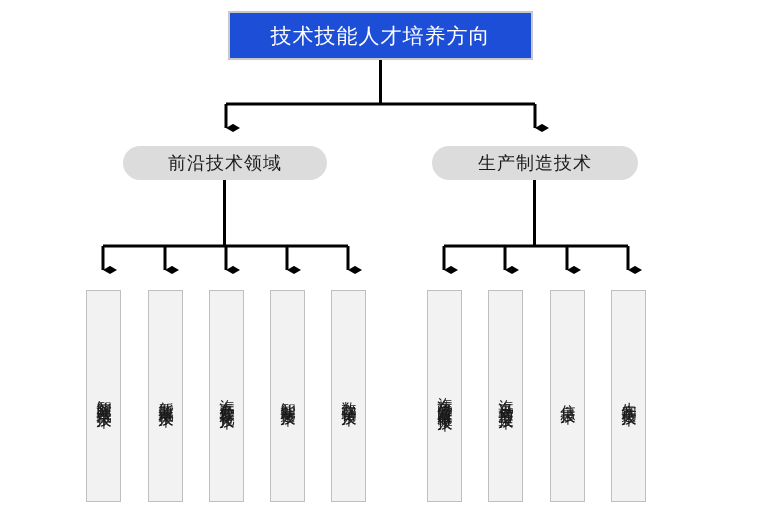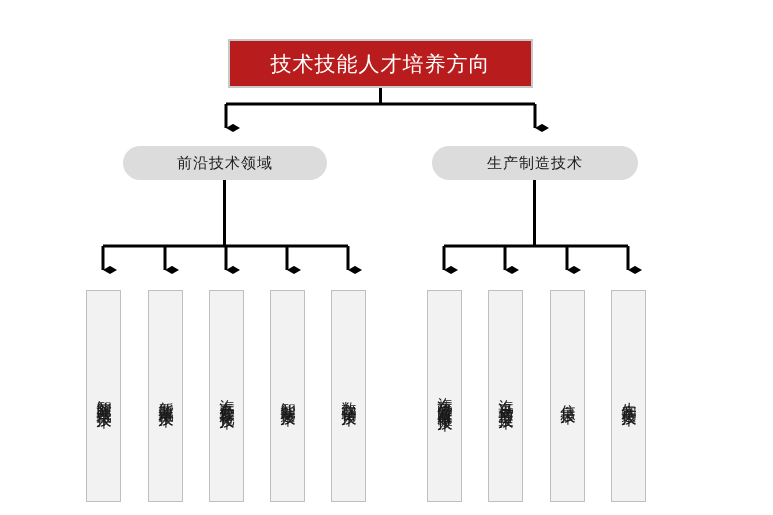--- a/index.html
+++ b/index.html
@@ -26,45 +26,44 @@
     pointer-events: none;
   }
 
   
   .root-box {
     position: absolute;
     left: 228px;
     top: 11px;
     width: 305px;
     height: 49px;
-    background: #b91c1c;
+    background: #1d4ed8;
     border: 2px solid #c8c8c8;
     box-sizing: border-box;
     display: flex;
     align-items: center;
     justify-content: center;
     color: #ffffff;
     font-size: 21px;
     letter-spacing: 1px;
     z-index: 3;
-    margin-top: 28px;
   }
 
   
   .cat-box {
     position: absolute;
     top: 146px;
     height: 34px;
     background: #dcdcdc;
     border-radius: 17px;
     display: flex;
     align-items: center;
     justify-content: center;
     color: #1a1a1a;
-    font-size: 15px;
+    font-size: 18px;
     letter-spacing: 1px;
     z-index: 3;
   }
   .cat-left  { left: 123px; width: 204px; }
   .cat-right { left: 432px; width: 206px; }
 
   
   .leaf-box {
     position: absolute;
     top: 290px;

